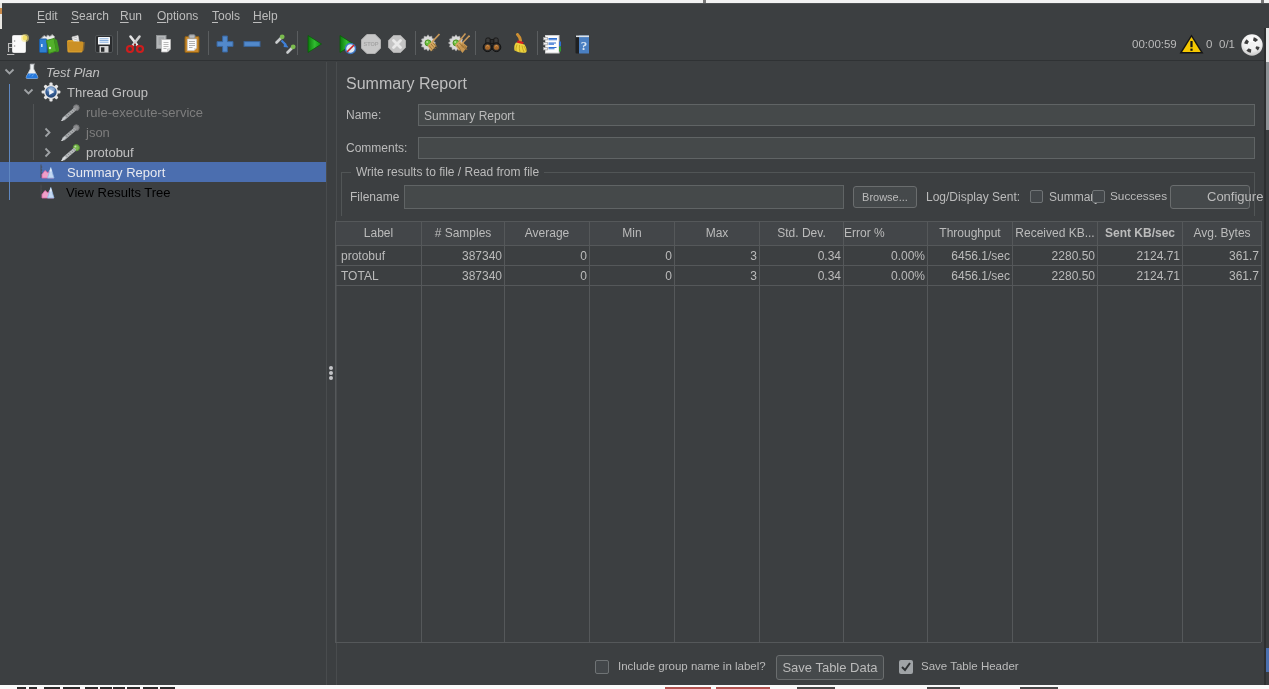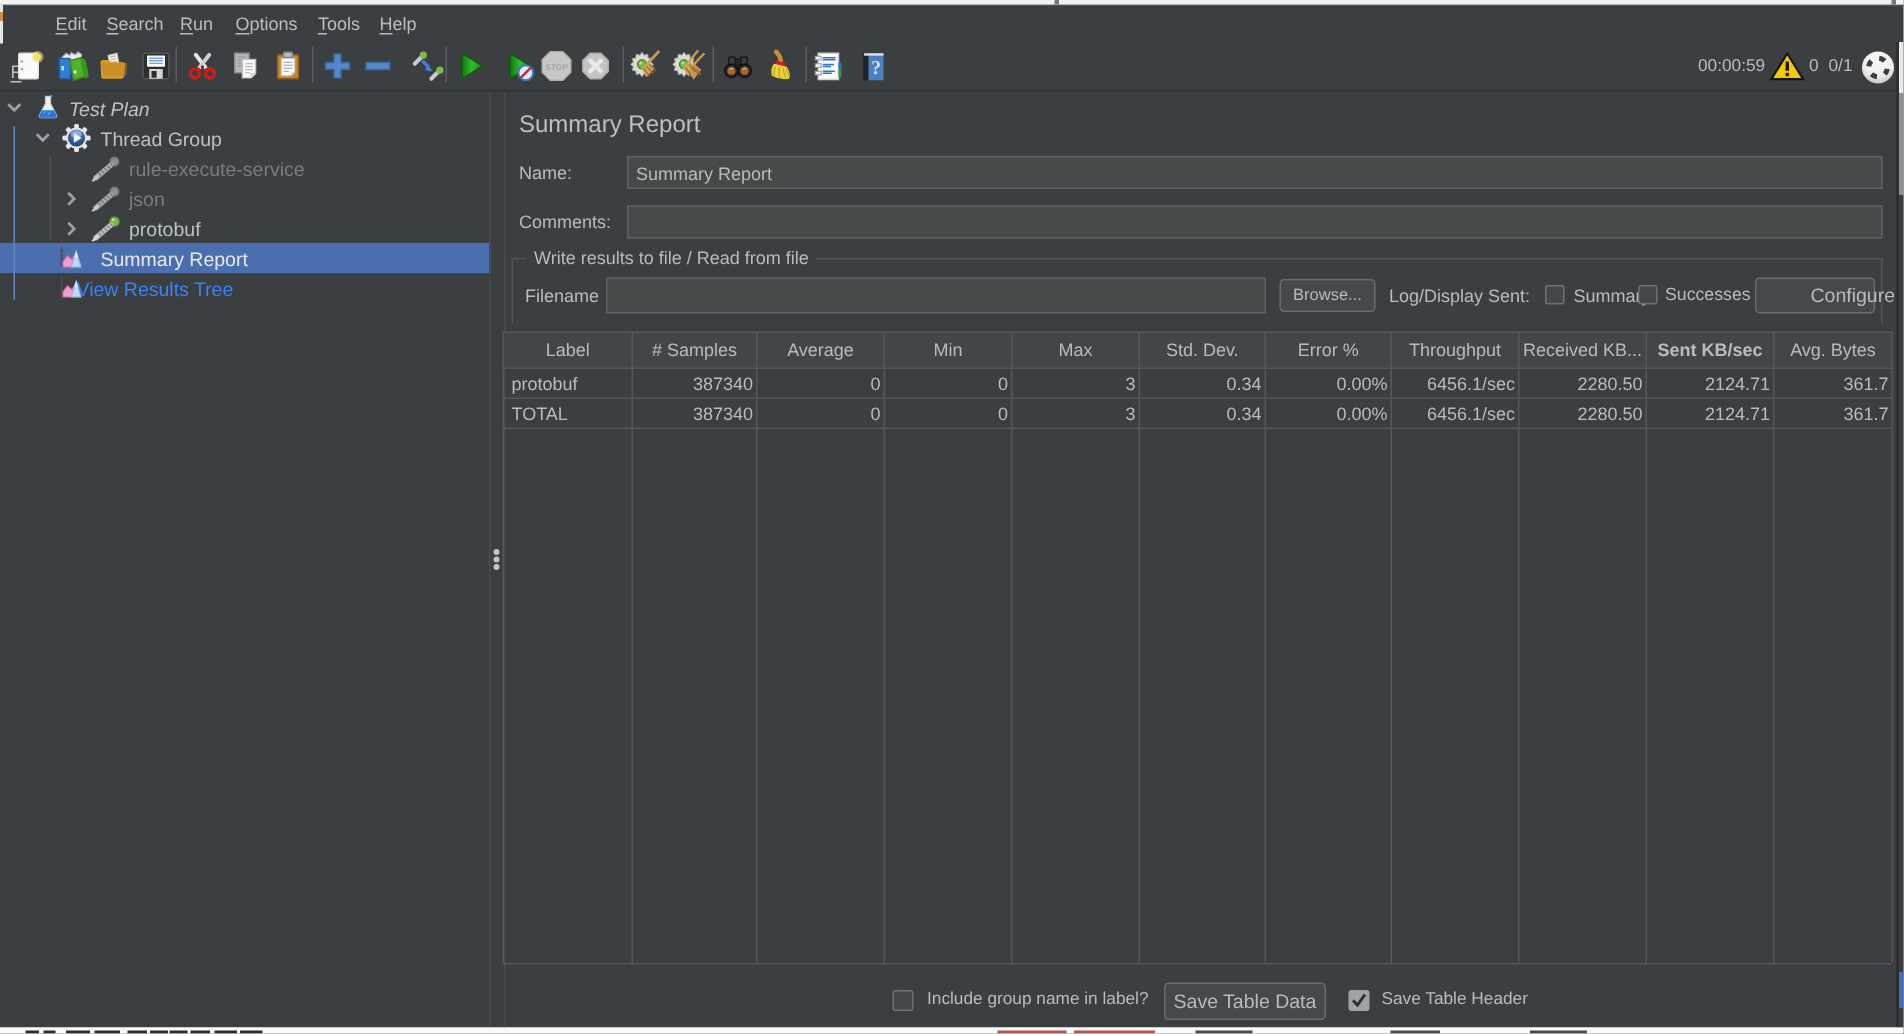--- a/index.html
+++ b/index.html
@@ -79,21 +79,21 @@
 
   <div class="abs" style="left:9px;top:84px;width:1px;height:116px;background:#5f87c0;"></div>
   <div class="abs" style="left:33px;top:104px;width:1px;height:56px;background:#505355;"></div>
 
   <div class="txt tree" style="left:46px;top:66px;color:#c0c0c0;font-style:italic;">Test Plan</div>
   <div class="txt tree" style="left:67px;top:86px;color:#c0c0c0;">Thread Group</div>
   <div class="txt tree" style="left:86px;top:106px;color:#7d7d7d;">rule-execute-service</div>
   <div class="txt tree" style="left:86px;top:126px;color:#7d7d7d;">json</div>
   <div class="txt tree" style="left:86px;top:146px;color:#c0c0c0;">protobuf</div>
   <div class="txt tree" style="left:67px;top:166px;color:#e8eaf0;">Summary Report</div>
-  <div class="txt tree" style="left:51px;top:186px;color:#3b82f6;">View Results Tree</div>
+  <div class="txt tree" style="left:66px;top:186px;color:#000000;">View Results Tree</div>
   <div id="treeicons">
   <svg class="abs" style="left:4px;top:67px;" width="11" height="10" viewBox="0 0 11 10">
         <path d="M1.5,2.5 L5.5,6.5 9.5,2.5" stroke="#9fa2a5" stroke-width="1.8" fill="none"></path>
       </svg>
   <svg class="abs" style="left:23px;top:87px;" width="11" height="10" viewBox="0 0 11 10">
         <path d="M1.5,2.5 L5.5,6.5 9.5,2.5" stroke="#9fa2a5" stroke-width="1.8" fill="none"></path>
       </svg>
   <svg class="abs" style="left:43px;top:127px;" width="10" height="11" viewBox="0 0 10 11">
         <path d="M2.5,1.5 L6.5,5.5 2.5,9.5" stroke="#9fa2a5" stroke-width="1.8" fill="none"></path>
       </svg>
@@ -205,21 +205,21 @@
   <div class="gridv" style="left:1012px;top:221px;height:421px;"></div>
   <div class="gridv" style="left:1097px;top:221px;height:421px;"></div>
   <div class="gridv" style="left:1182px;top:221px;height:421px;"></div>
   <div class="gridv" style="left:1261px;top:221px;height:421px;"></div>
   <div class="txt" style="left:336px;top:227px;width:85px;text-align:center;white-space:nowrap;">Label</div>
   <div class="txt" style="left:422px;top:227px;width:82px;text-align:center;white-space:nowrap;"># Samples</div>
   <div class="txt" style="left:505px;top:227px;width:84px;text-align:center;white-space:nowrap;">Average</div>
   <div class="txt" style="left:590px;top:227px;width:84px;text-align:center;white-space:nowrap;">Min</div>
   <div class="txt" style="left:675px;top:227px;width:84px;text-align:center;white-space:nowrap;">Max</div>
   <div class="txt" style="left:760px;top:227px;width:83px;text-align:center;white-space:nowrap;">Std. Dev.</div>
-  <div class="txt" style="left:844px;top:227px;width:83px;text-align:center;white-space:nowrap;">Error %</div>
+  <div class="txt" style="left:844px;top:227px;width:83px;white-space:nowrap;">Error %</div>
   <div class="txt" style="left:928px;top:227px;width:84px;text-align:center;white-space:nowrap;">Throughput</div>
   <div class="txt" style="left:1013px;top:227px;width:84px;text-align:center;white-space:nowrap;">Received KB...</div>
   <div class="txt" style="left:1098px;top:227px;width:84px;text-align:center;white-space:nowrap;font-weight:bold;">Sent KB/sec</div>
   <div class="txt" style="left:1183px;top:227px;width:78px;text-align:center;white-space:nowrap;">Avg. Bytes</div>
   <div class="txt" style="left:341px;top:250px;">protobuf</div>
   <div class="txt" style="left:422px;top:250px;width:80px;text-align:right;">387340</div>
   <div class="txt" style="left:505px;top:250px;width:82px;text-align:right;">0</div>
   <div class="txt" style="left:590px;top:250px;width:82px;text-align:right;">0</div>
   <div class="txt" style="left:675px;top:250px;width:82px;text-align:right;">3</div>
   <div class="txt" style="left:760px;top:250px;width:81px;text-align:right;">0.34</div>

